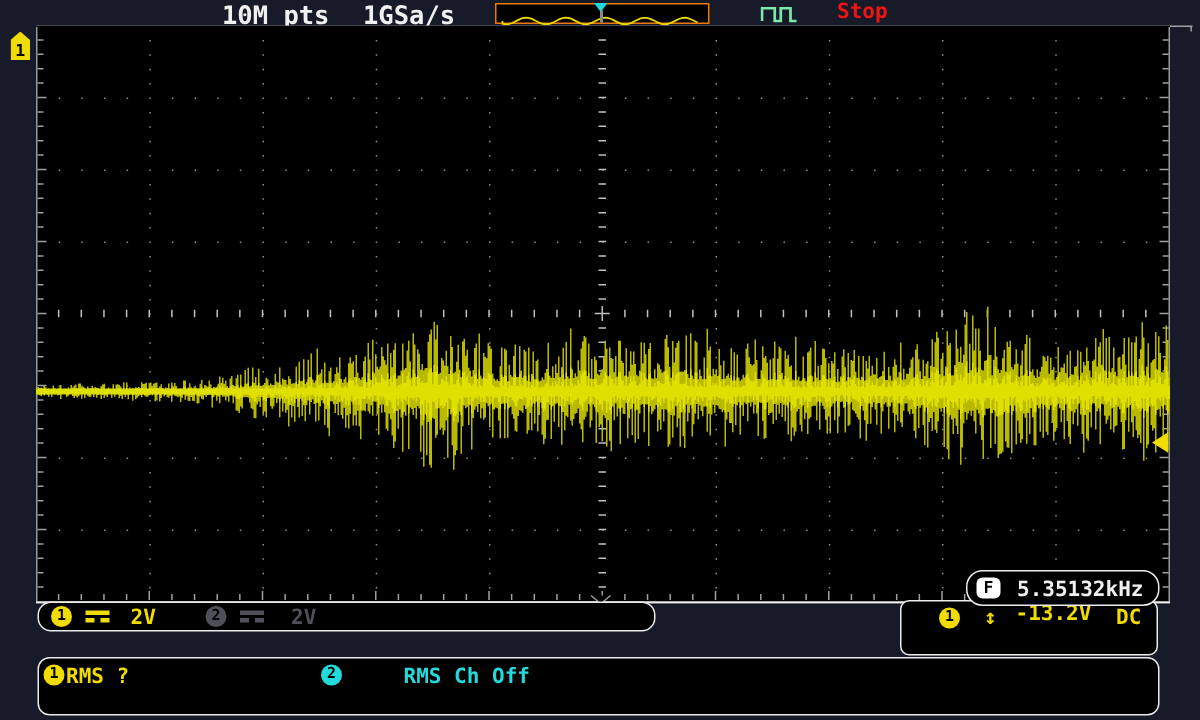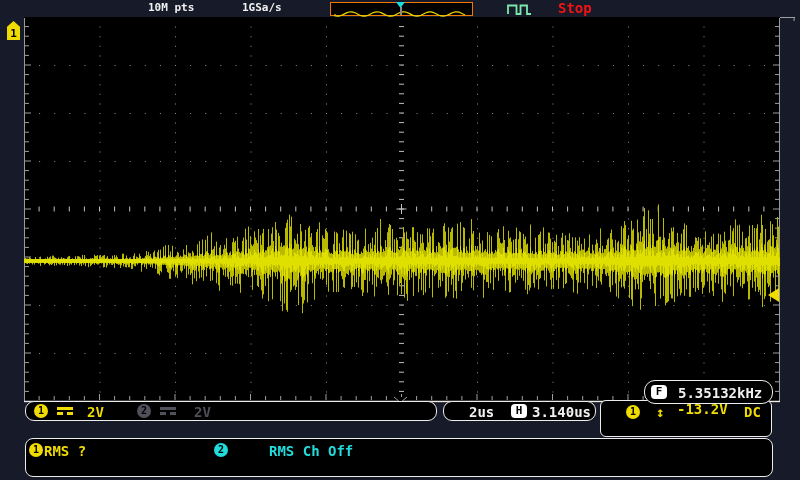--- a/index.html
+++ b/index.html
@@ -3,21 +3,21 @@
 <meta charset="utf-8">
 <style>
   html,body{margin:0;padding:0;background:#171b29;width:800px;height:480px;overflow:hidden;}
   #screen{position:relative;width:800px;height:480px;background:#171b29;
           font-family:"DejaVu Sans Mono",monospace;font-weight:bold;-webkit-font-smoothing:none;}
   .abs{position:absolute;}
   
   #topbar{position:absolute;left:0;top:0;width:800px;height:17px;}
   #logo{left:29px;top:0px;font-family:"DejaVu Sans",sans-serif;font-size:15px;letter-spacing:-.5px;color:#f2f2f2;}
   #logo .lw{color:#f07a00;}
-  .tb-txt{top:1px;font-size:11px;color:#f0f0f0;white-space:pre;}
+  .tb-txt{top:1px;font-size:17px;color:#f0f0f0;white-space:pre;}
   #memdepth{left:148px;}
   #samplerate{left:242px;}
   #membox{left:330px;top:2px;width:141px;height:12px;border:1px solid #f07a00;background:#000;}
   #memmark{left:396px;top:2px;width:9px;height:6px;background:#1fd9e0;clip-path:polygon(0 0,100% 0,50% 100%);}
   #memstem{left:400px;top:7px;width:2px;height:8px;background:#8a8a8a;}
   #runicon{left:507px;top:2px;}
   #runstate{left:558px;color:#f01414;font-size:14px;top:0px;}
   #datetime{left:616px;color:#f0f0f0;}
   
   #ch1tag{left:7px;top:21px;width:13px;height:19px;background:#f0dc00;
@@ -100,25 +100,20 @@
 
   <div id="chbox" class="box">
     <div class="badge" style="left:8px;top:2px;">1</div>
     <div class="coupl" style="left:31px;top:5px;"></div>
     <div class="stat-txt yel" style="left:61px;top:2px;">2V</div>
     <div class="badge gray" style="left:111px;top:2px;">2</div>
     <div class="coupl gray" style="left:134px;top:5px;"></div>
     <div class="stat-txt gry" style="left:168px;top:2px;">2V</div>
   </div>
 
-  <div id="hbox" class="box">
-    <div class="stat-txt wht" style="left:25px;top:2px;">2us</div>
-    <div class="sqicon" style="left:67px;top:2px;">H</div>
-    <div class="stat-txt wht" style="left:88px;top:2px;">3.140us</div>
-  </div>
 
   <div id="trigbox" class="box">
     <div class="badge" style="left:25px;top:4px;">1</div>
     <div class="stat-txt yel" style="left:55px;top:3px;">↕</div>
     <div class="stat-txt yel" style="left:76px;top:0;">-13.2V</div>
     <div class="stat-txt yel" style="left:143px;top:3px;">DC</div>
   </div>
 
   <div id="freqbox" class="box">
     <div class="sqicon" style="left:6px;top:4px;">F</div>

